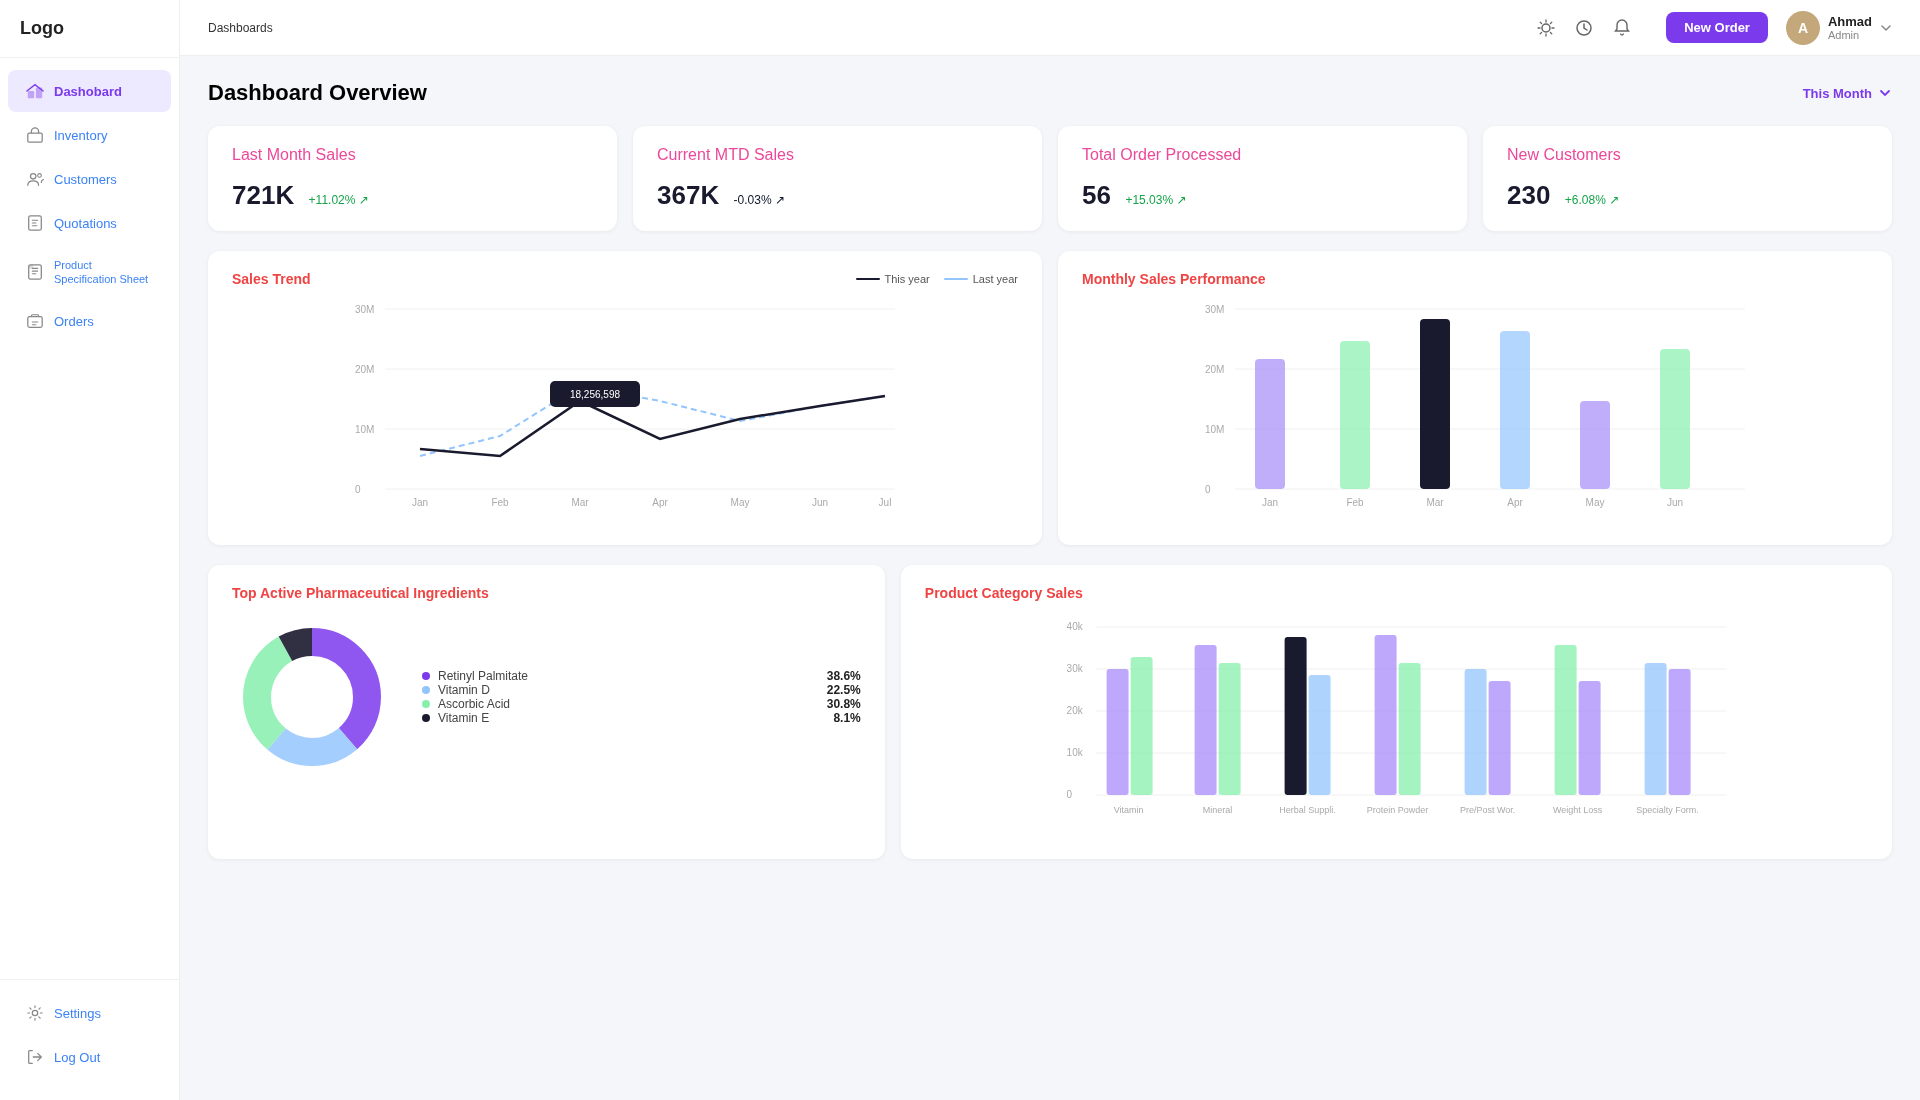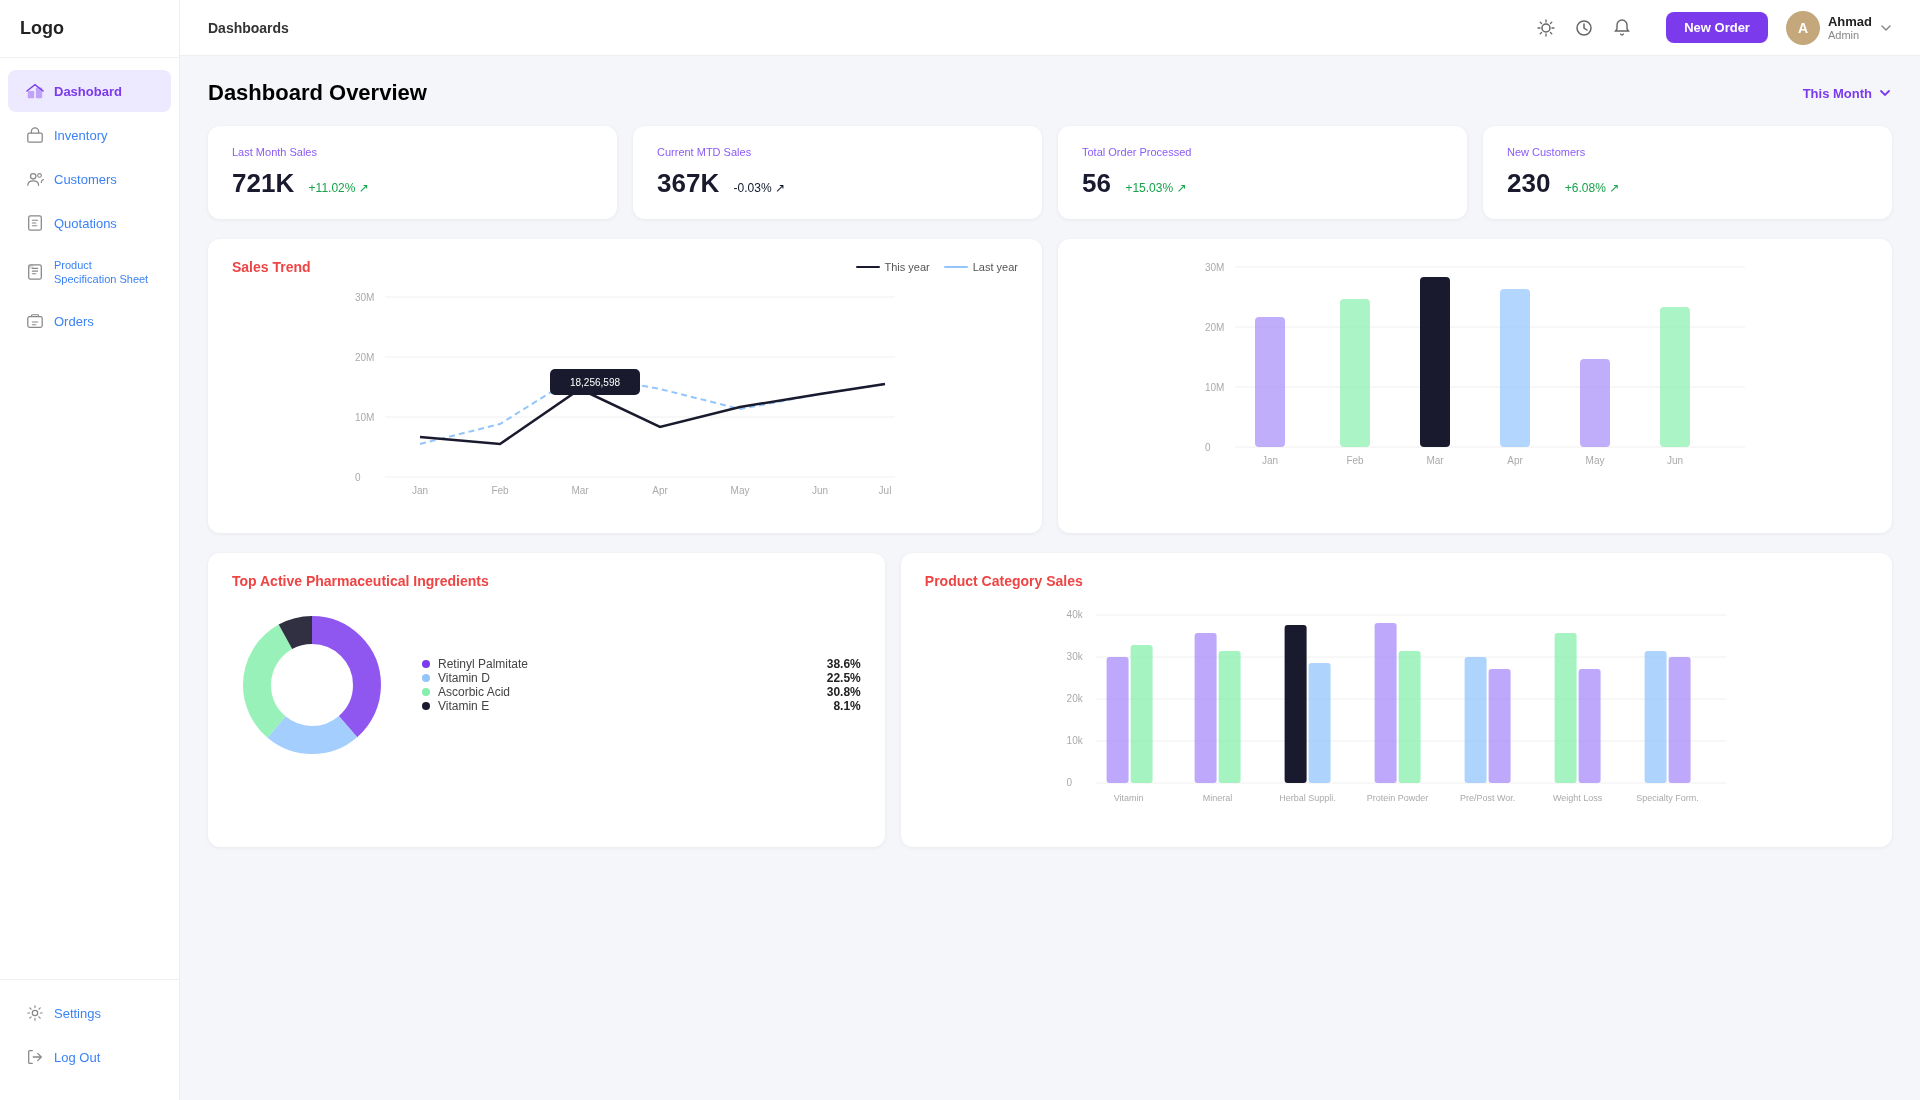--- a/index.html
+++ b/index.html
@@ -53,21 +53,21 @@
     .main-wrap { flex: 1; display: flex; flex-direction: column; overflow: hidden; }
     .header {
       background: #fff;
       height: 56px;
       display: flex;
       align-items: center;
       padding: 0 28px;
       border-bottom: 1px solid #eee;
       gap: 16px;
     }
-    .header-title { font-size: 14px; color: #333; flex: 1; font-weight: bold; }
+    .header-title { font-size: 12px; color: #333; flex: 1; }
     .header-icons { display: flex; gap: 18px; align-items: center; }
     .header-icon-btn { cursor: pointer; color: #666; display: flex; align-items: center; }
     .new-order-btn {
       background: #7c3aed;
       color: #fff;
       border: none;
       border-radius: 8px;
       padding: 8px 18px;
       font-size: 13px;
       font-weight: 600;
@@ -90,21 +90,21 @@
 
     
     .stats-row { display: flex; gap: 16px; margin-bottom: 20px; }
     .stat-card {
       background: #fff;
       border-radius: 12px;
       padding: 20px 24px;
       flex: 1;
       box-shadow: 0 1px 4px rgba(0,0,0,0.06);
     }
-    .stat-label { font-size: 11px; color: #8b5cf6; margin-bottom: 10px; }
+    .stat-label { font-size: 16px; color: #ec4899; margin-bottom: 16px; }
     .stat-value { font-size: 26px; font-weight: 700; color: #1a1a2e; display: inline-block; }
     .stat-change { font-size: 12px; color: #16a34a; margin-left: 10px; }
 
     
     .charts-row { display: flex; gap: 16px; margin-bottom: 20px; }
     .chart-card {
       background: #fff;
       border-radius: 12px;
       padding: 20px 24px;
       flex: 1;
@@ -329,20 +329,23 @@
 
             <circle cx="235" cy="100" r="5" fill="#1a1a2e"></circle>
 
             <rect x="205" y="80" width="90" height="26" rx="5" fill="#1a1a2e"></rect>
             <text x="250" y="97" fill="#fff" font-size="10" text-anchor="middle">18,256,598</text>
           </svg>
         </div>
       </div>
 
       <div class="chart-card">
+        <div class="chart-header">
+          <span class="chart-title">Monthly Sales Performance</span>
+        </div>
         <div class="chart-svg-wrap">
           <svg width="100%" height="220" viewBox="0 0 560 220" xmlns="http://www.w3.org/2000/svg">
             <text x="10" y="12" fill="#aaa" font-size="10">30M</text>
             <text x="10" y="72" fill="#aaa" font-size="10">20M</text>
             <text x="10" y="132" fill="#aaa" font-size="10">10M</text>
             <text x="10" y="192" fill="#aaa" font-size="10">0</text>
             <line x1="40" y1="8" x2="550" y2="8" stroke="#f0f0f0" stroke-width="1"></line>
             <line x1="40" y1="68" x2="550" y2="68" stroke="#f0f0f0" stroke-width="1"></line>
             <line x1="40" y1="128" x2="550" y2="128" stroke="#f0f0f0" stroke-width="1"></line>
             <line x1="40" y1="188" x2="550" y2="188" stroke="#f0f0f0" stroke-width="1"></line>

